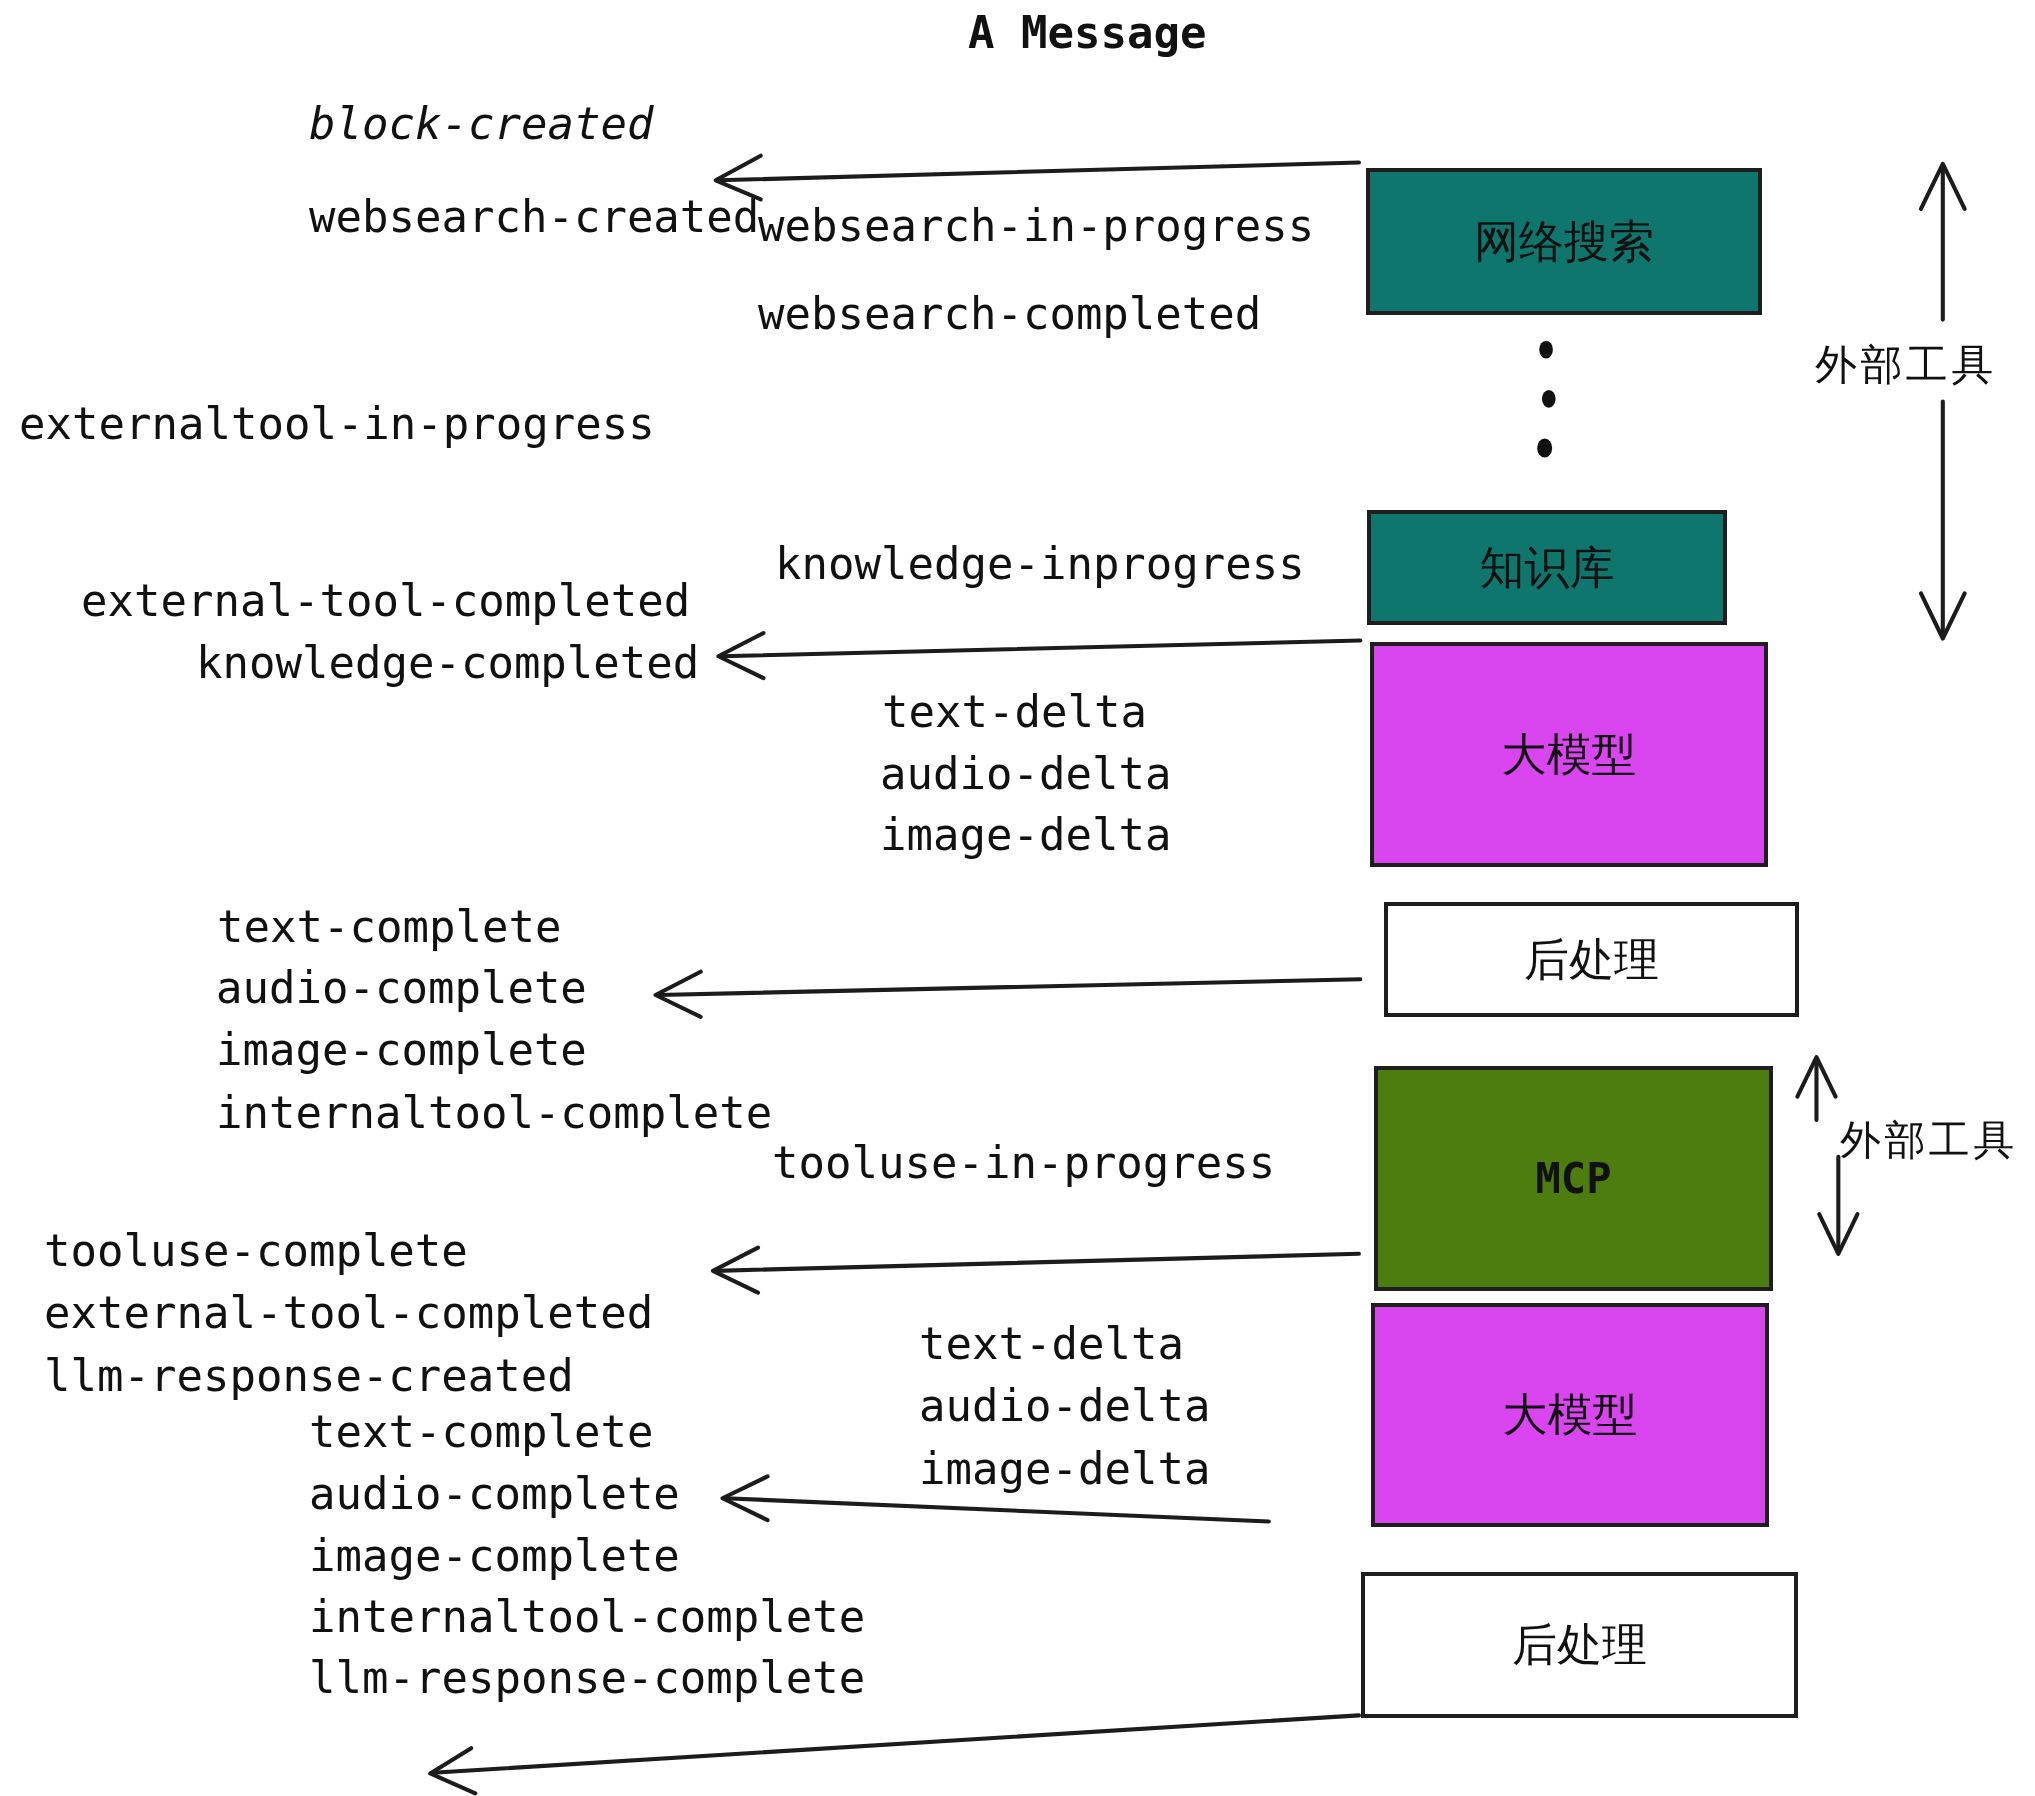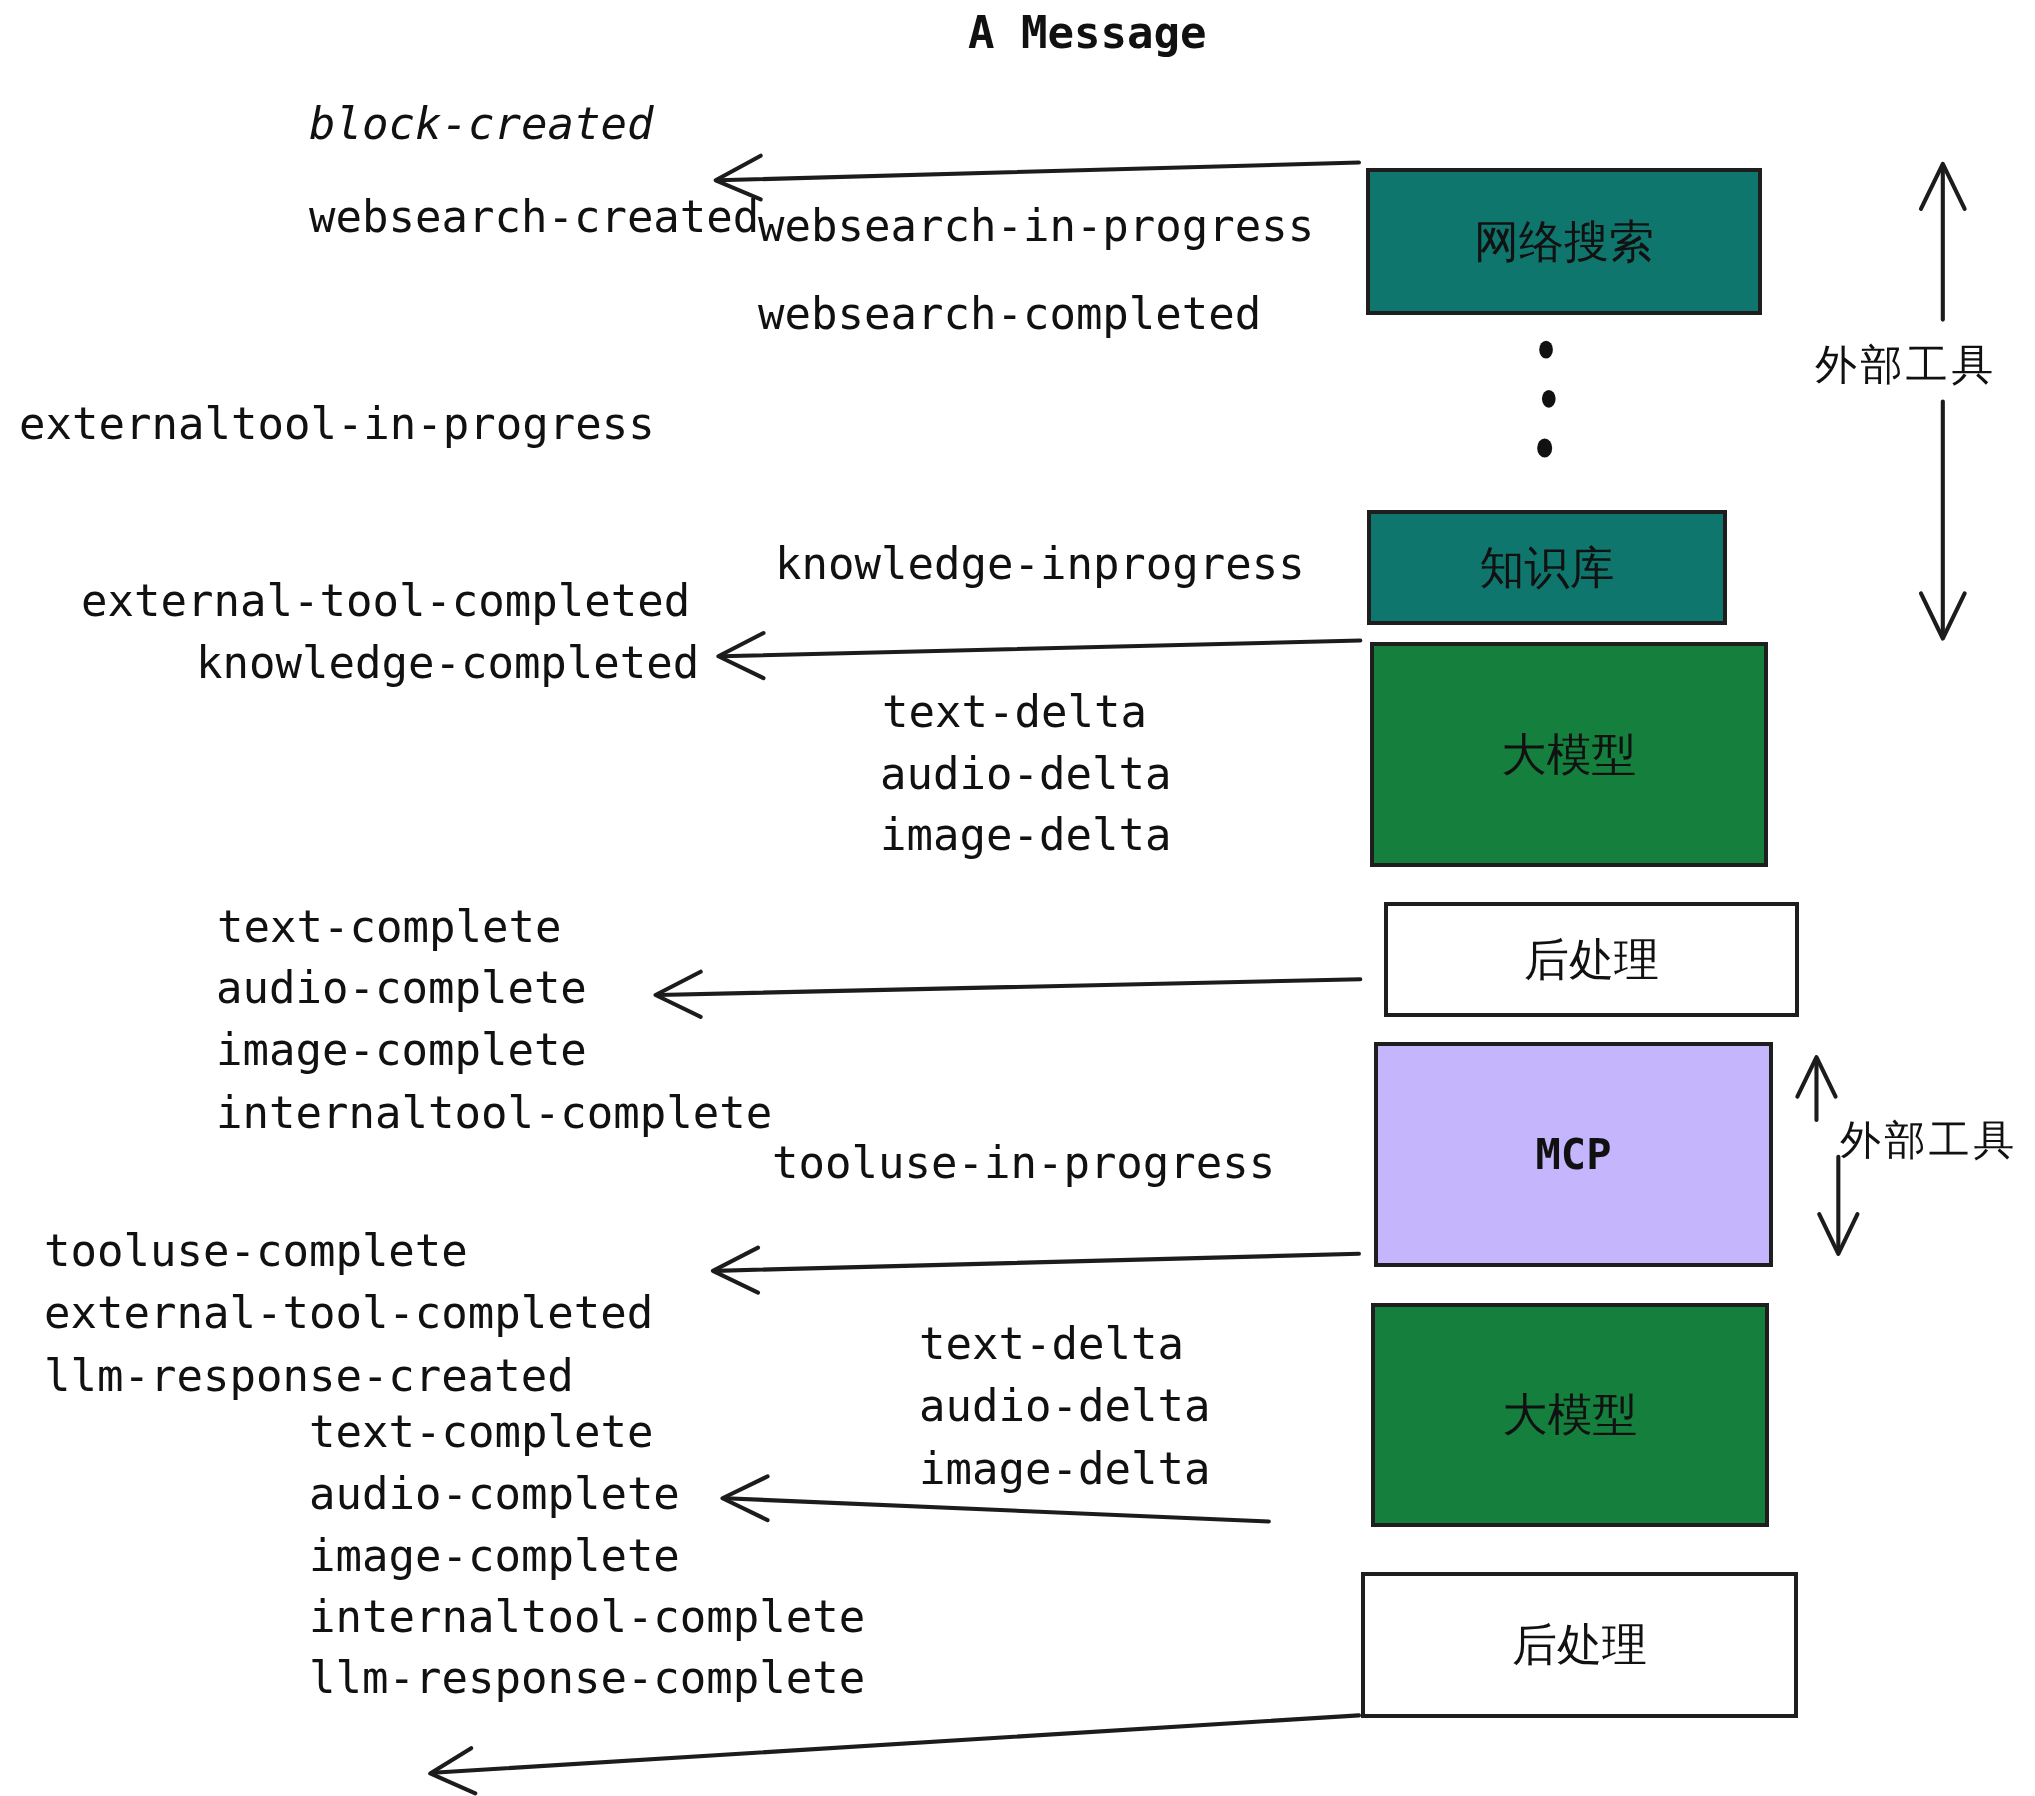--- a/index.html
+++ b/index.html
@@ -30,22 +30,22 @@
     border:4.1px solid #1e1e1e;
     box-sizing:border-box;
     display:flex;
     align-items:center;
     justify-content:center;
     font:500 45px "DejaVu Sans", sans-serif;
     color:#111111;
     white-space:nowrap;
   }
   .box.pink{background:#0f766e;}
-  .box.green{background:#15803d;}
-  .box.yellow{background:#c4b5fd;}
+  .box.green{background:#d946ef;}
+  .box.yellow{background:#4d7c0f;margin-top:24px;}
   .box.white{background:#ffffff;}
   .box.mono{font:600 42px "DejaVu Sans Mono", monospace;}
   .side-label{
     position:absolute;
     font:500 42px "DejaVu Sans", sans-serif;
     letter-spacing:3.4px;
     color:#111111;
     white-space:nowrap;
   }
   svg.arrows{

